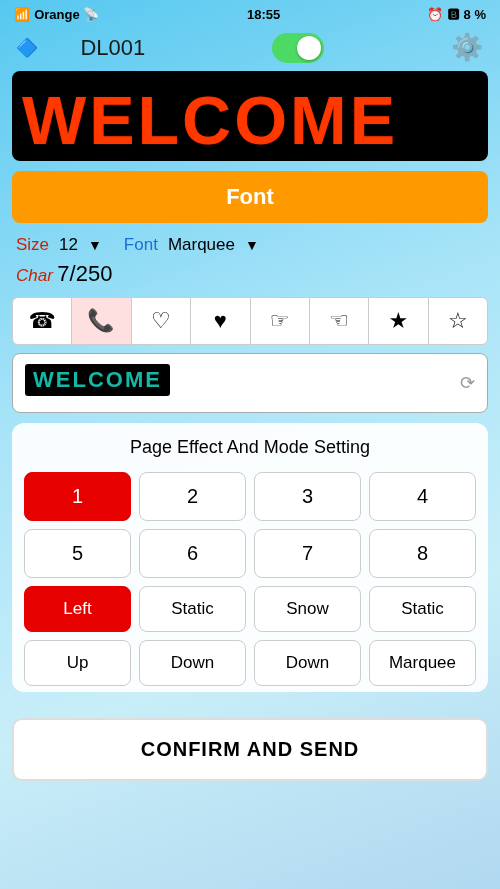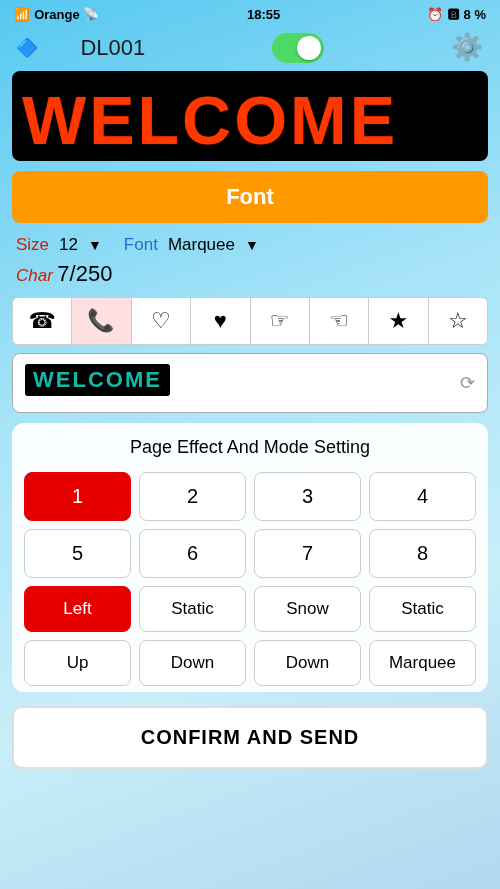--- a/index.html
+++ b/index.html
@@ -204,21 +204,21 @@
     }
     .effect-btn.active {
       background: #e60000;
       color: #fff;
       border-color: #e60000;
     }
     .effect-btn.number { font-size: 20px; }
 
     
     .confirm-btn {
-      margin: 4px 12px 16px;
+      margin: 16px 12px 16px;
       width: calc(100% - 24px);
       background: #fff;
       border: 2px solid #ddd;
       border-radius: 10px;
       padding: 18px;
       font-size: 20px;
       font-weight: 700;
       text-align: center;
       cursor: pointer;
       color: #000;

